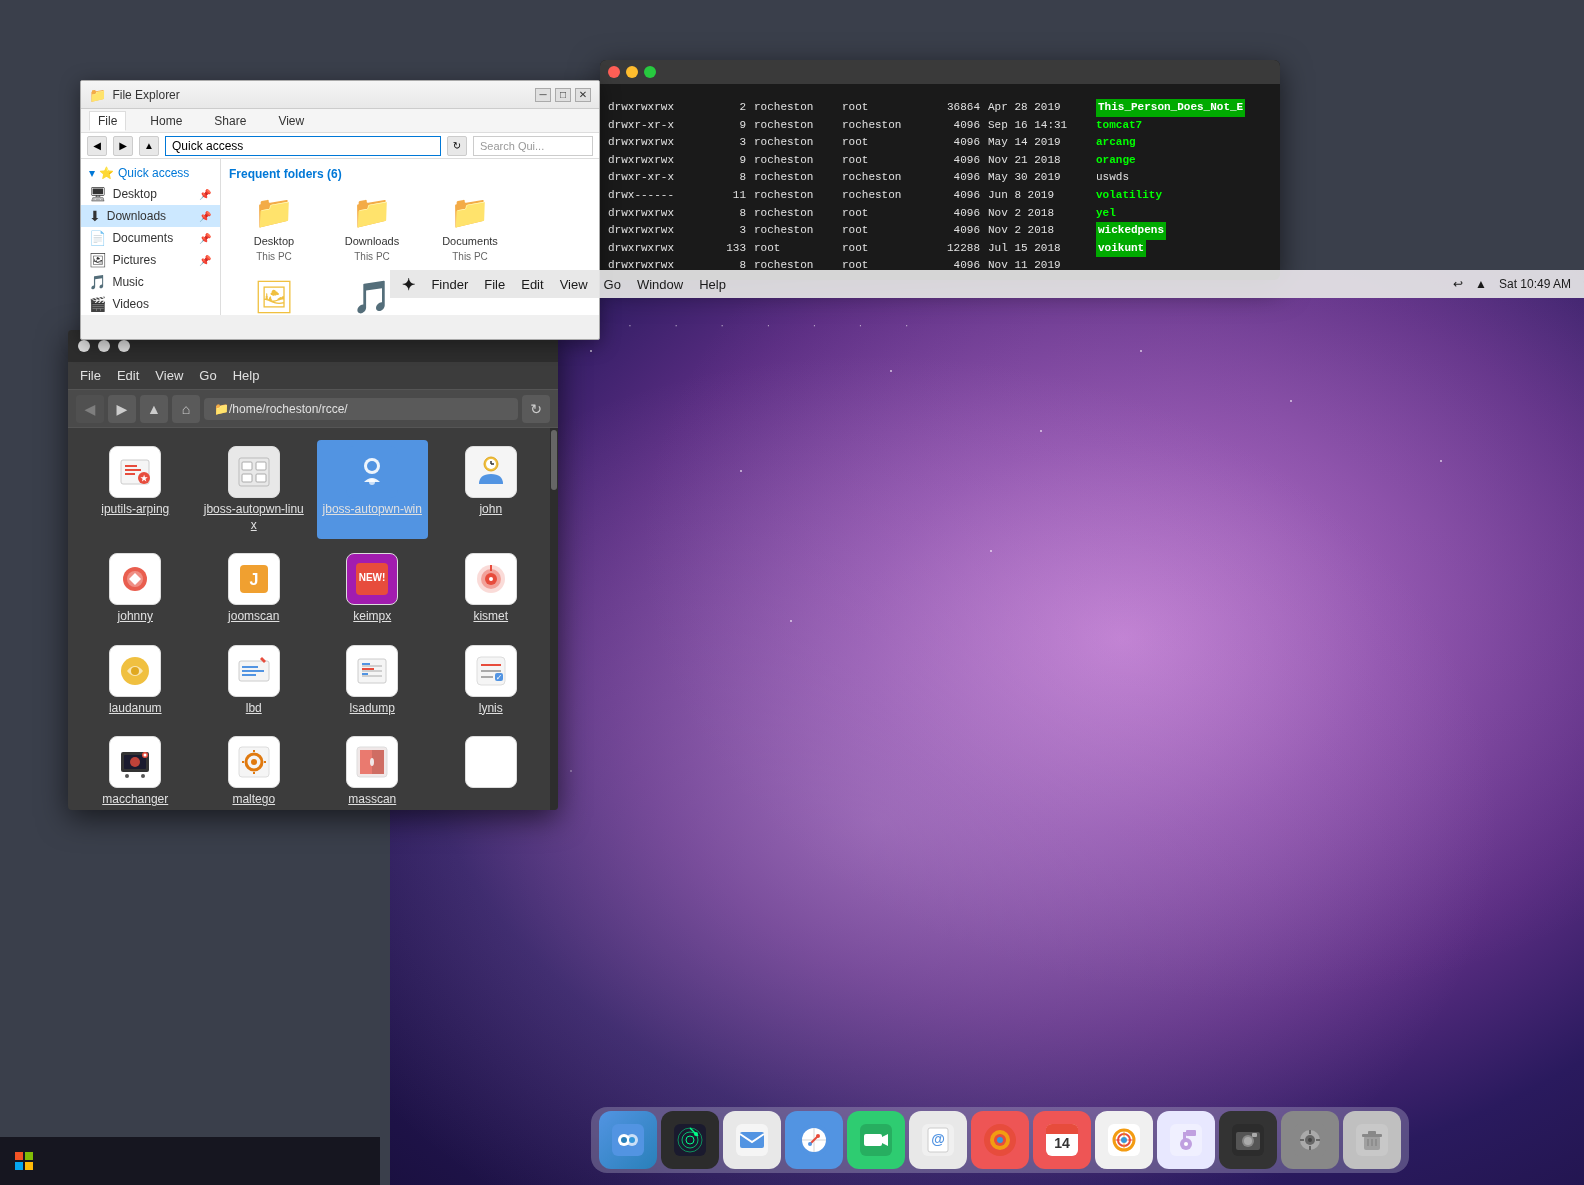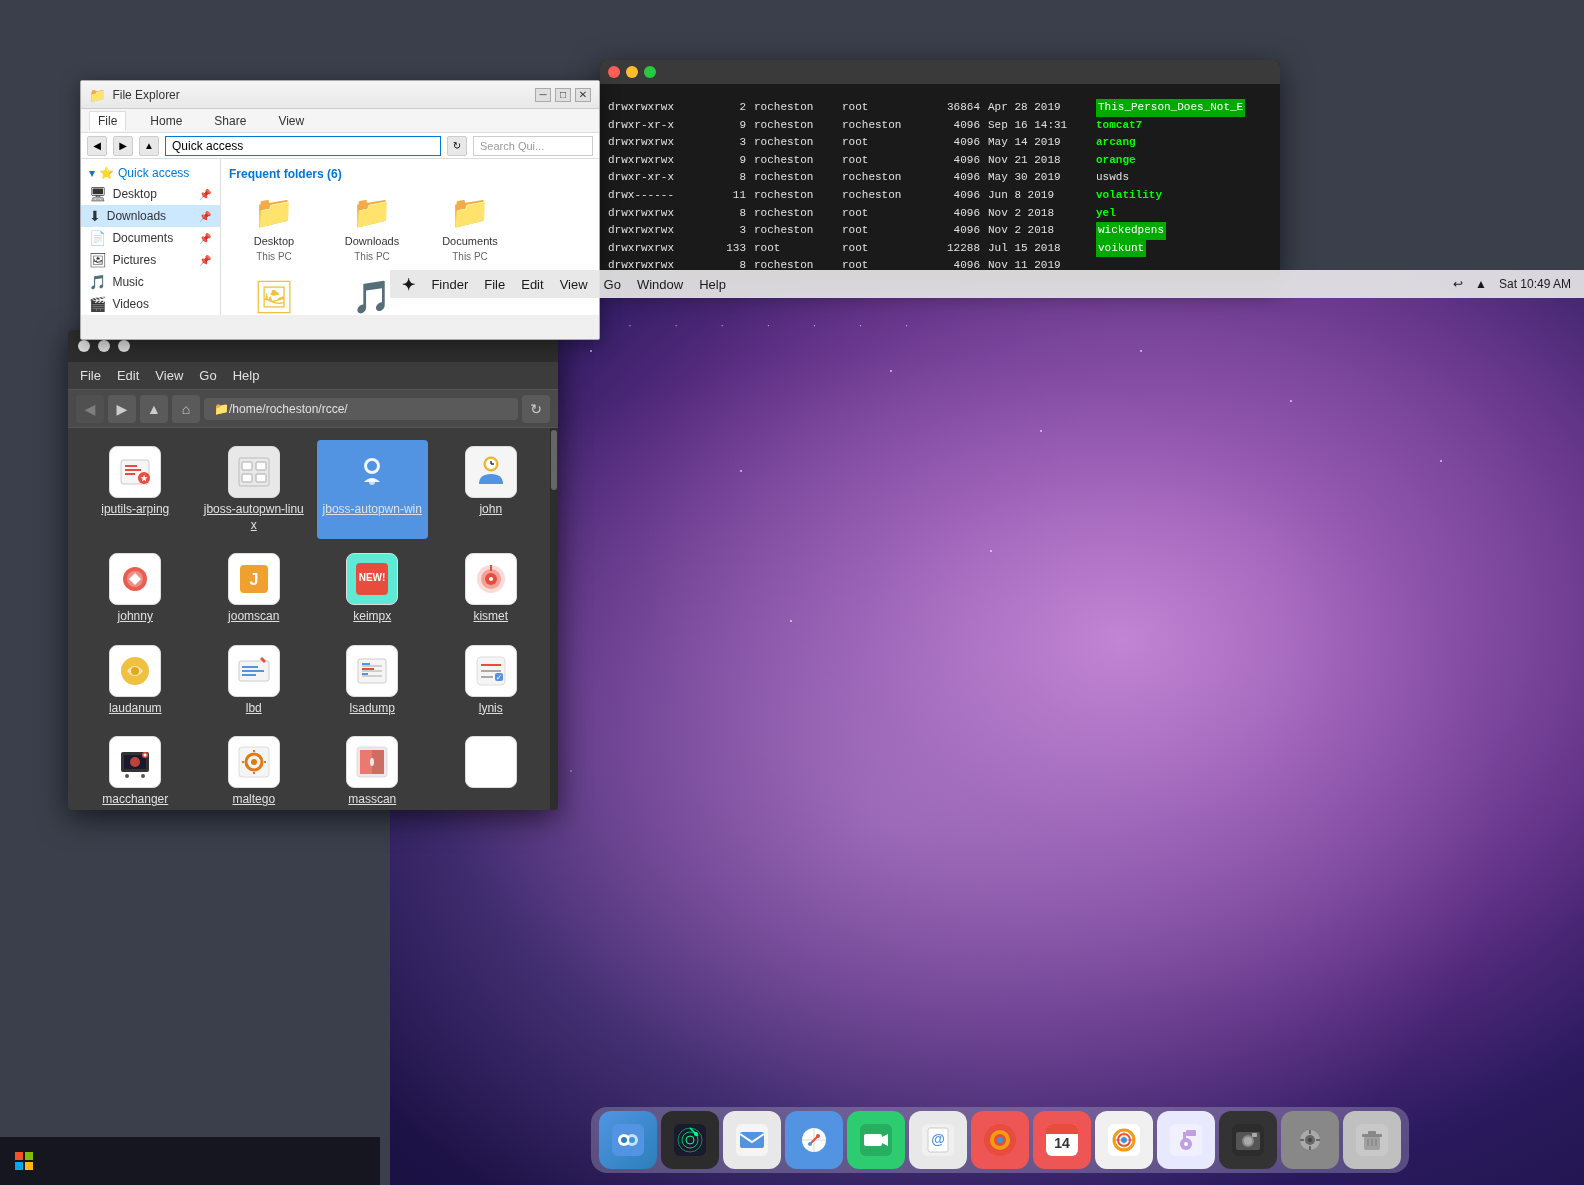--- a/index.html
+++ b/index.html
@@ -143,21 +143,21 @@
       gap: 8px;
       white-space: nowrap;
     }
     .term-perms { color: #e0e0e0; min-width: 110px; }
     .term-num { color: #e0e0e0; min-width: 20px; text-align: right; }
     .term-user { color: #e0e0e0; min-width: 80px; }
     .term-group { color: #e0e0e0; min-width: 80px; }
     .term-size { color: #e0e0e0; min-width: 50px; text-align: right; }
     .term-date { color: #e0e0e0; min-width: 100px; }
     .term-name-green { color: #00ff00; font-weight: bold; }
-    .term-name-highlight { background: #00aa00; color: white; padding: 0 2px; }
+    .term-name-highlight { background: #00aa00; color: white; padding: 0 2px; font-weight: bold; }
 
     
     .file-explorer {
       position: absolute;
       left: 80px; top: 80px;
       width: 520px; height: 260px;
       background: #f0f0f0;
       border: 1px solid #aaa;
       border-radius: 2px;
       z-index: 15;
@@ -807,21 +807,21 @@
         <svg width="36" height="36" viewBox="0 0 36 36">
           <rect x="4" y="4" width="28" height="28" rx="4" fill="#f0a030"></rect>
           <text x="18" y="24" text-anchor="middle" fill="white" font-size="16" font-weight="bold">J</text>
         </svg>
       </div>
       <span class="lfm-item-label">joomscan</span>
     </div>
 
 
     <div class="lfm-item">
-      <div class="lfm-item-icon" style="background:#5eead4;border:1px solid #ddd;">
+      <div class="lfm-item-icon" style="background:#a21caf;border:1px solid #ddd;">
         <svg width="36" height="36" viewBox="0 0 36 36">
           <rect x="2" y="2" width="32" height="32" rx="4" fill="#e74c3c"></rect>
           <text x="18" y="20" text-anchor="middle" fill="white" font-size="10" font-weight="bold">NEW!</text>
         </svg>
       </div>
       <span class="lfm-item-label">keimpx</span>
     </div>
 
     <div class="lfm-item">
       <div class="lfm-item-icon" style="background:#fff;border:1px solid #ddd;">

